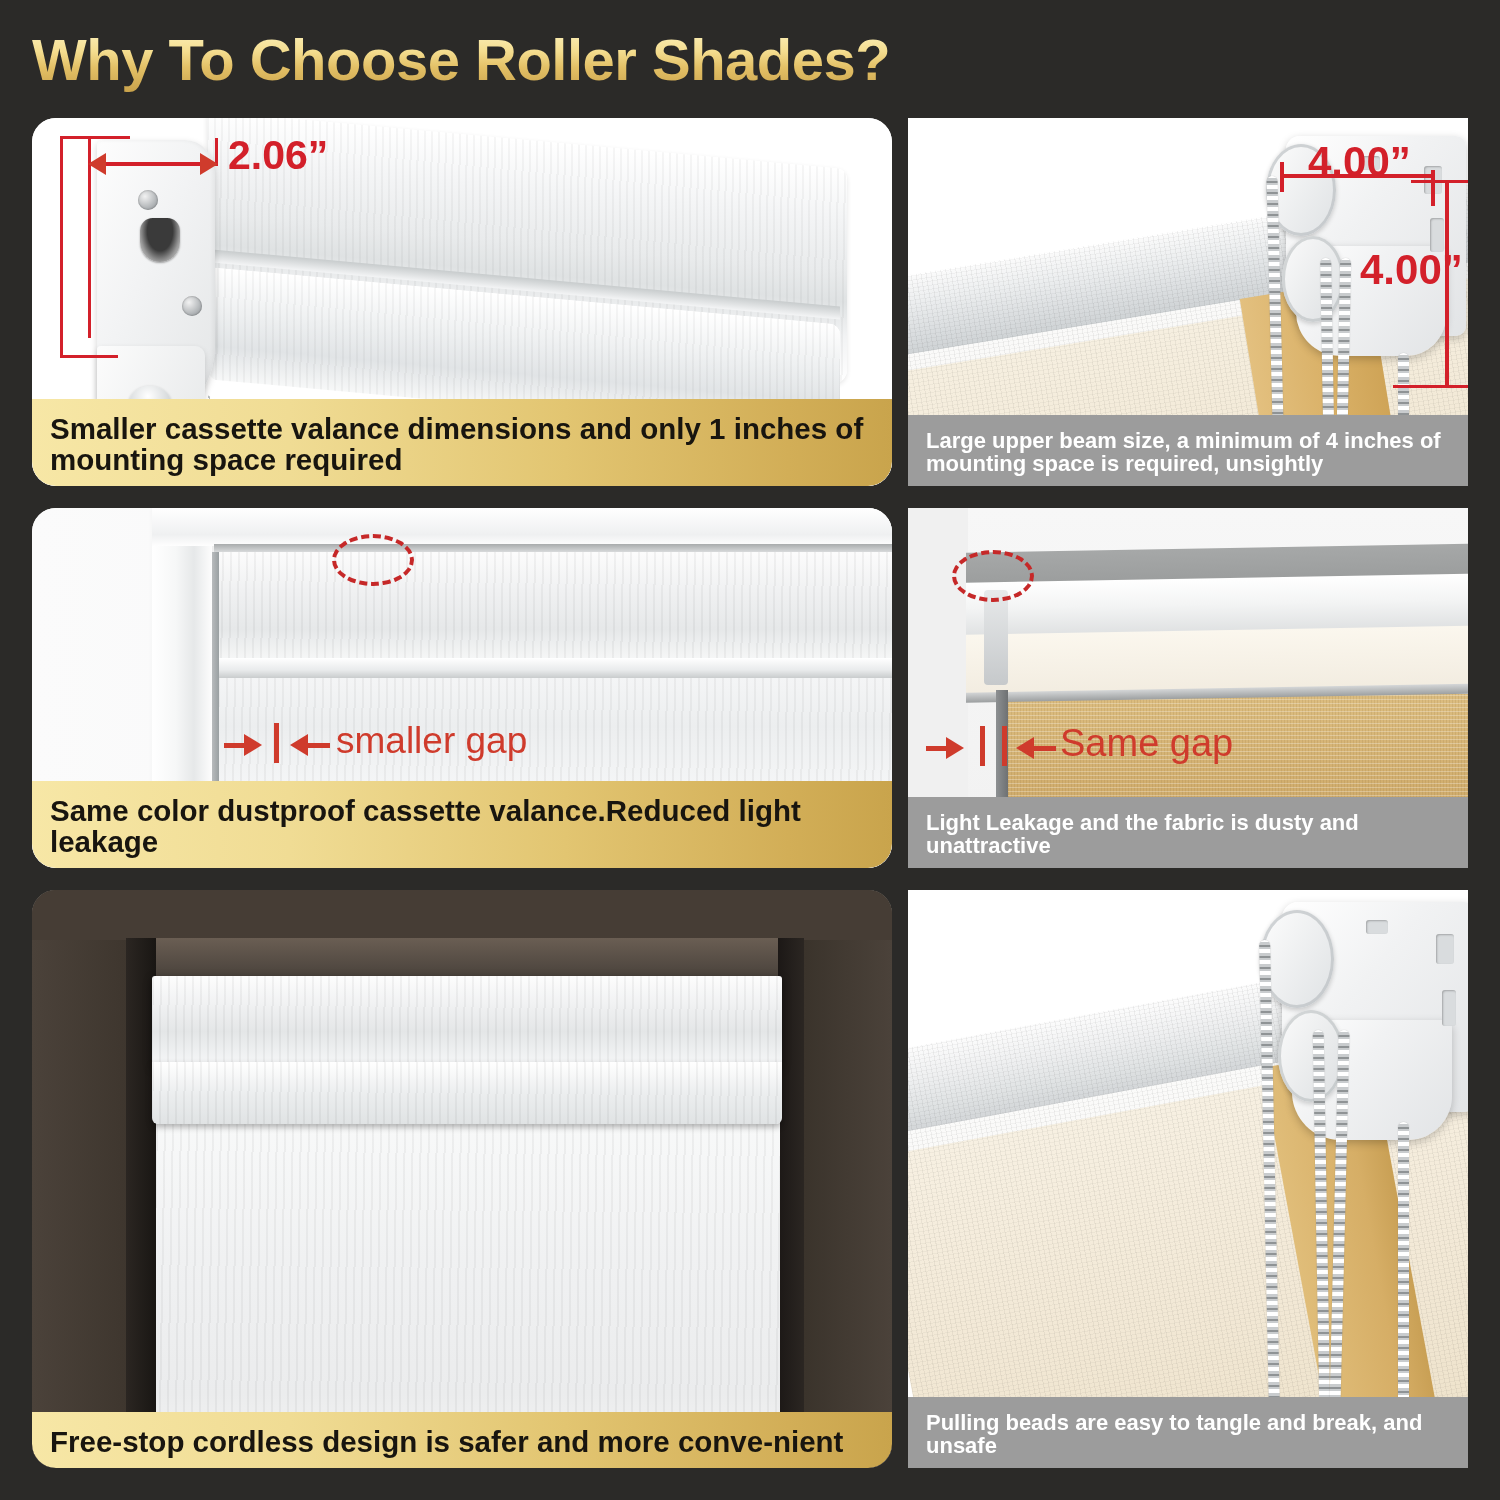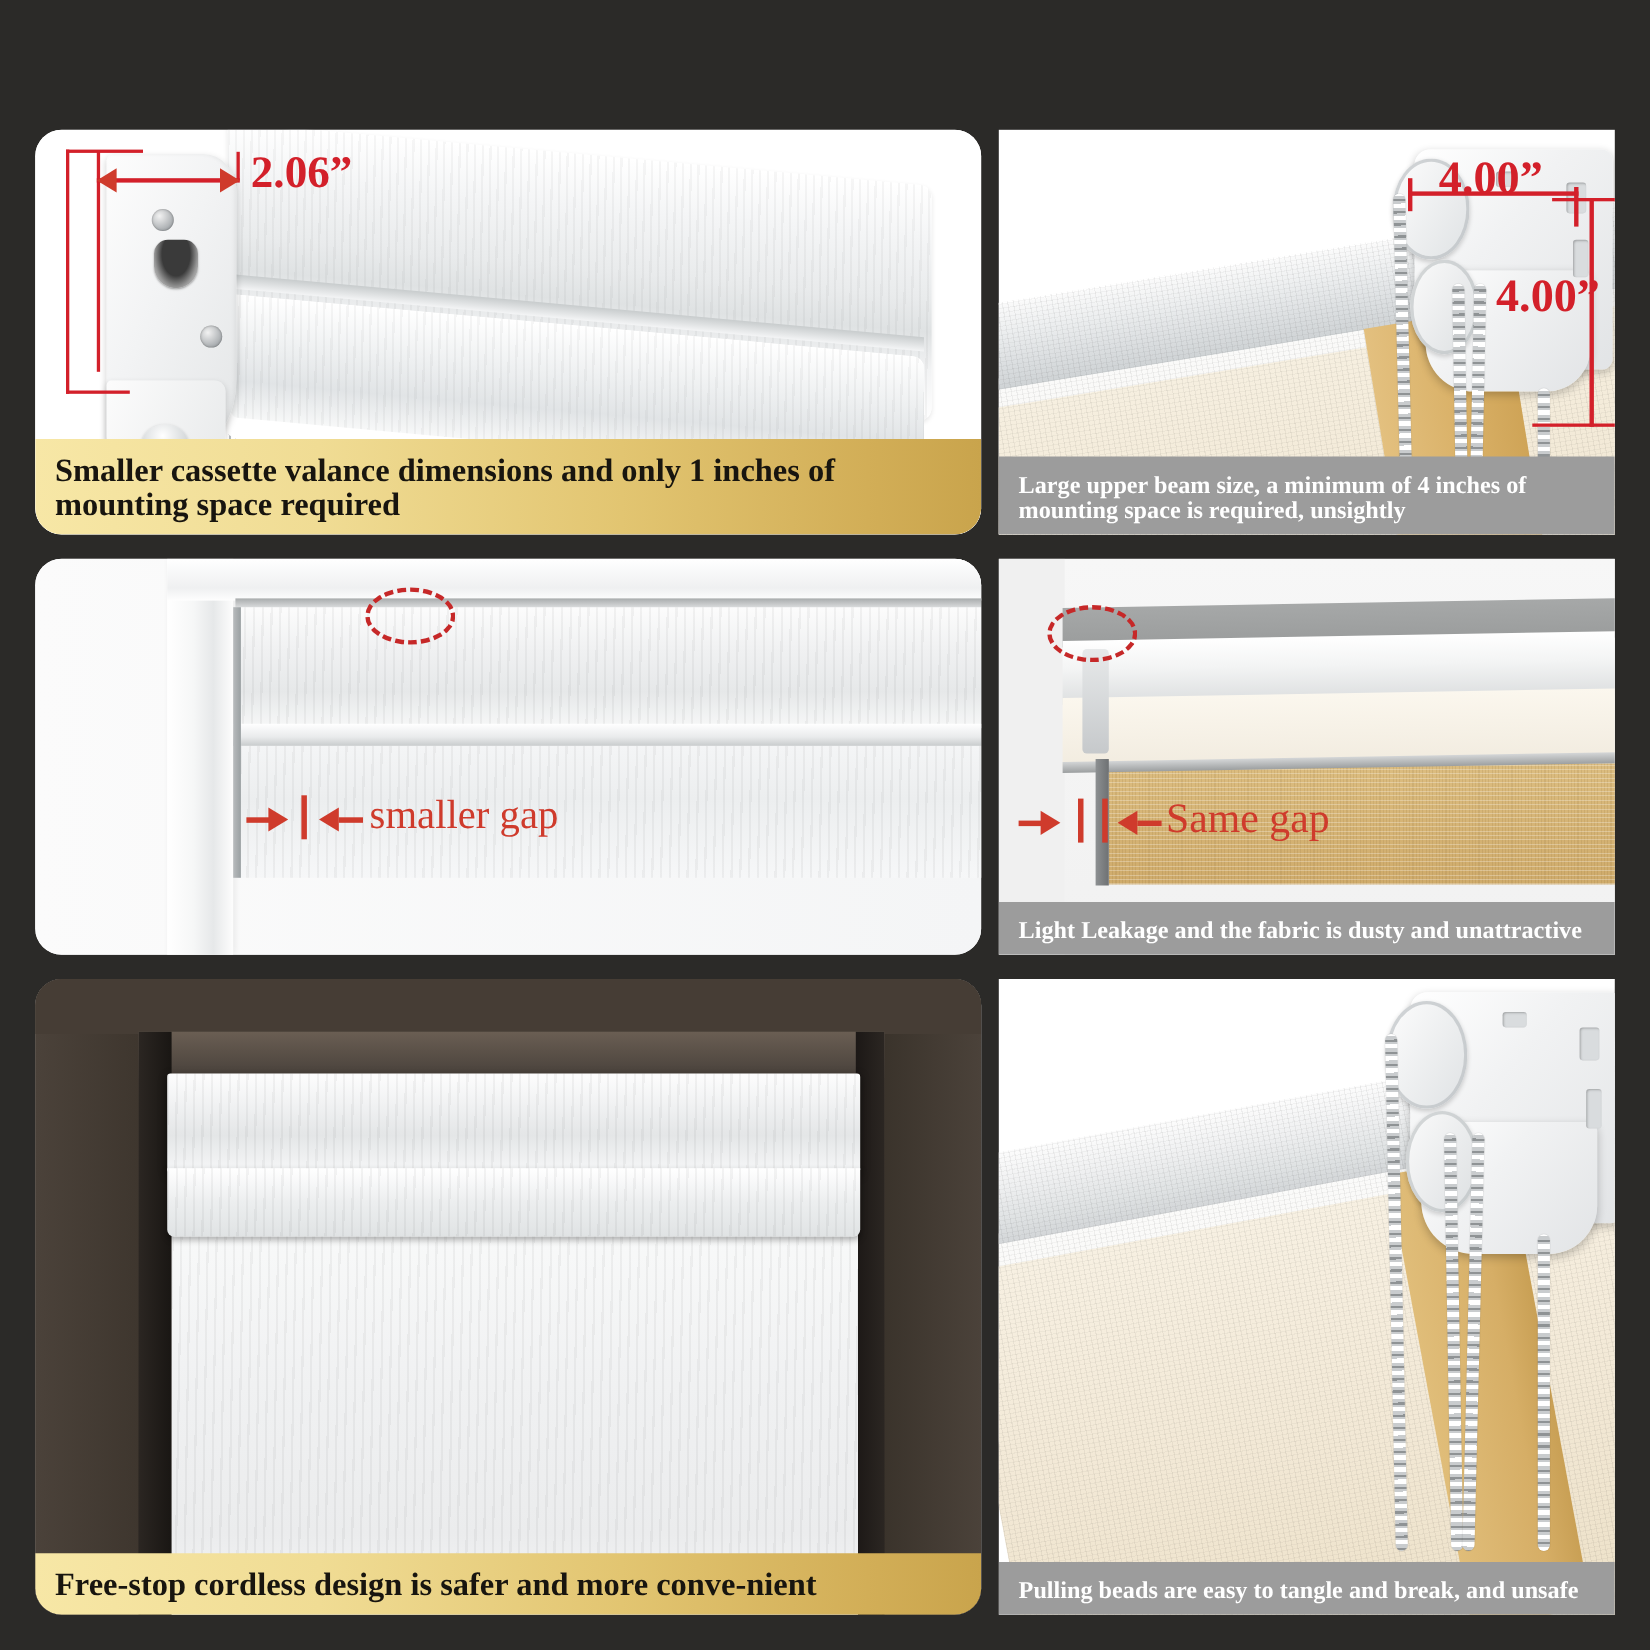--- a/index.html
+++ b/index.html
@@ -34,21 +34,20 @@
     color: transparent;
     -webkit-text-fill-color: transparent;
     text-shadow: none;
   }
 
   
   .panel {
     position: absolute;
     overflow: hidden;
     background: #ffffff;
-    font-family: Liberation Serif, serif;
   }
   .p-good { border-radius: 24px; }
   .p-bad  { border-radius: 0px; }
 
   .panel .art {
     position: absolute;
     inset: 0;
     overflow: hidden;
   }
 
@@ -454,20 +453,21 @@
     z-index: 2;
   }
 
   .hideoverflow { overflow: hidden; padding-left: 42px; }
 </style>
 </head>
 <body>
 
 <div id="root">
 
+  <div class="title">Why To Choose Roller Shades?</div>
 
   <div class="panel p-good" id="panel1" style="left:32px; top:118px; width:860px; height:368px;">
 
     <div class="art" id="a1">
       <div class="v1-body">
         <div class="v1-streaks"></div>
       </div>
       <div class="v1-groove"></div>
       <div class="v1-body2">
         <div class="v1-streaks"></div>
@@ -557,20 +557,21 @@
       <div class="dashcircle" style="left:300px; top:26px; width:82px; height:52px;"></div>
 
       <div class="arrow-stem" style="left:192px; top:235px; width:22px;"></div>
       <div class="arrow-r" style="left:212px; top:226px;"></div>
       <div class="tickbar" style="left:242px; top:215px; height:40px;"></div>
       <div class="arrow-l" style="left:258px; top:226px;"></div>
       <div class="arrow-stem" style="left:276px; top:235px; width:22px;"></div>
       <div class="gaplabel" style="left:304px; top:212px; font-size:37px;">smaller gap</div>
     </div>
 
+    <div class="cap cap-good">Same color dustproof cassette valance.Reduced light leakage</div>
   </div>
 
   <div class="panel p-bad" id="panel4" style="left:908px; top:508px; width:560px; height:360px;">
 
     <div class="art hideoverflow">
       <div class="w4-bg"></div>
       <div class="w4-wall"></div>
       <div class="w4-top-gray"></div>
       <div class="w4-beam"></div>
       <div class="w4-cream"></div>

